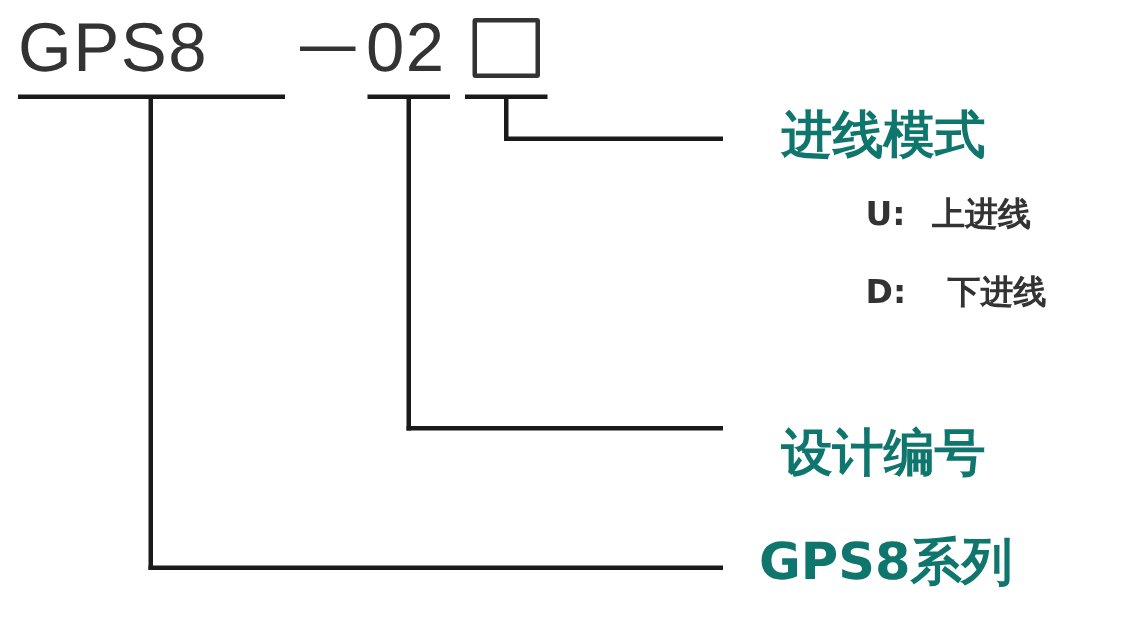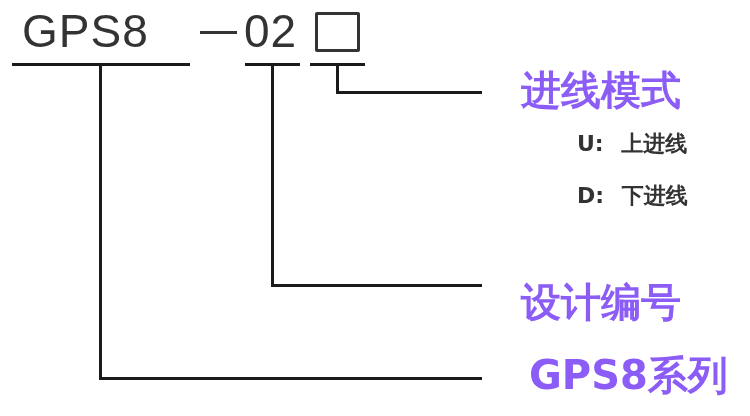--- a/index.html
+++ b/index.html
@@ -1,30 +1,30 @@
 <!DOCTYPE html>
 <html><head>
 <meta charset="utf-8">
 <style>
   html, body { margin: 0; padding: 0; background: #ffffff; }
   body { width: 750px; height: 416px; position: relative; overflow: hidden;
          font-family: "DejaVu Sans", "Liberation Sans", sans-serif; }
   .code { position: absolute; color: #333333; font-family: "Liberation Sans", "DejaVu Sans", sans-serif;
           font-size: 46px; font-weight: 400; top: 6px; line-height: 50px; letter-spacing: 1px; }
   .line { position: absolute; background: #1a1a1a; }
-  .label-main { position: absolute; color: #8b5cf6; font-weight: 700; font-size: 40px;
+  .label-main { position: absolute; color: #0f766e; font-weight: 700; font-size: 34px;
                 font-family: "DejaVu Sans", sans-serif; line-height: 44px; white-space: nowrap; }
   .label-sub { position: absolute; color: #333333; font-weight: 700; font-size: 22px;
                font-family: "DejaVu Sans", sans-serif; line-height: 28px; white-space: nowrap; }
   .box { position: absolute; border: 3px solid #333333; border-radius: 2px; box-sizing: border-box; }
 </style>
 </head>
 <body>
 
-<div class="code" style="left:22px;">GPS8</div>
+<div class="code" style="left:12px;">GPS8</div>
 <div class="line" style="left:200px; top:31px; width:37px; height:3px; background:#333;"></div>
 <div class="code" style="left:244px;">02</div>
 <div class="box" style="left:315px; top:12px; width:45px; height:40px;"></div>
 
 <div class="line" style="left:12px; top:63px; width:178px; height:3px;"></div>
 <div class="line" style="left:245px; top:63px; width:55px; height:3px;"></div>
 <div class="line" style="left:310px; top:63px; width:55px; height:3px;"></div>
 
 <div class="line" style="left:336px; top:64px; width:3px; height:30px;"></div>
 <div class="line" style="left:336px; top:91px; width:146px; height:3px;"></div>
@@ -35,16 +35,16 @@
 <div class="line" style="left:99px; top:64px; width:3px; height:316px;"></div>
 <div class="line" style="left:99px; top:377px; width:383px; height:3px;"></div>
 
 <div class="label-main" style="left:521px; top:68px;">进线模式</div>
 <div class="label-sub" style="left:577px; top:130px;">
   <span>U:</span>
   <span style="margin-left:10px;">上进线</span>
 </div>
 <div class="label-sub" style="left:577px; top:182px;">
   <span>D:</span>
-  <span style="margin-left:10px;">下进线</span>
+  <span style="margin-left:20px;">下进线</span>
 </div>
 <div class="label-main" style="left:521px; top:280px;">设计编号</div>
-<div class="label-main" style="left:529px; top:353px;">GPS8系列</div>
+<div class="label-main" style="left:506px; top:353px;">GPS8系列</div>
 
 </body></html>

